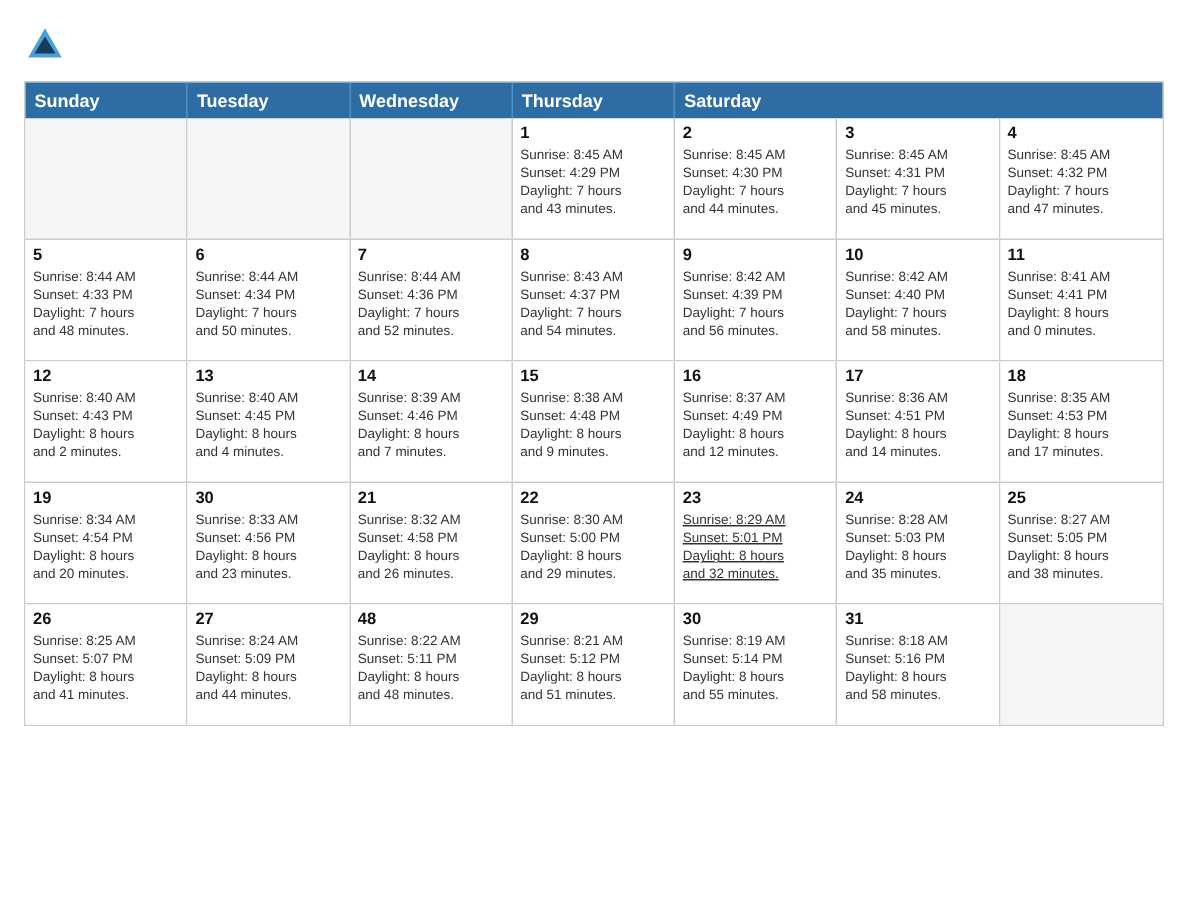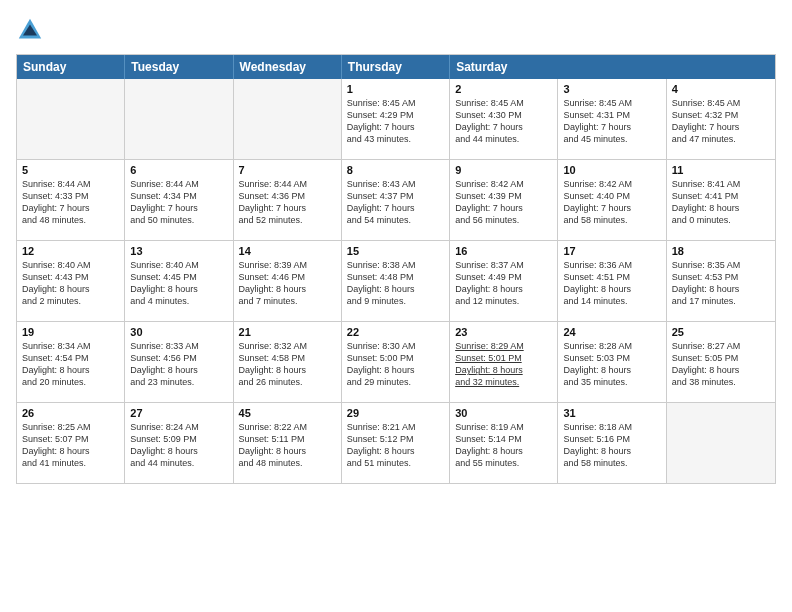--- a/index.html
+++ b/index.html
@@ -341,21 +341,21 @@
 and 41 minutes.</div>
           </div>
           <div class="cal-cell">
             <div class="day-num">27</div>
             <div class="day-info" style="white-space: pre-line;">Sunrise: 8:24 AM
 Sunset: 5:09 PM
 Daylight: 8 hours
 and 44 minutes.</div>
           </div>
           <div class="cal-cell">
-            <div class="day-num">45</div>
+            <div class="day-num">48</div>
             <div class="day-info" style="white-space: pre-line;">Sunrise: 8:22 AM
 Sunset: 5:11 PM
 Daylight: 8 hours
 and 48 minutes.</div>
           </div>
           <div class="cal-cell">
             <div class="day-num">29</div>
             <div class="day-info" style="white-space: pre-line;">Sunrise: 8:21 AM
 Sunset: 5:12 PM
 Daylight: 8 hours

